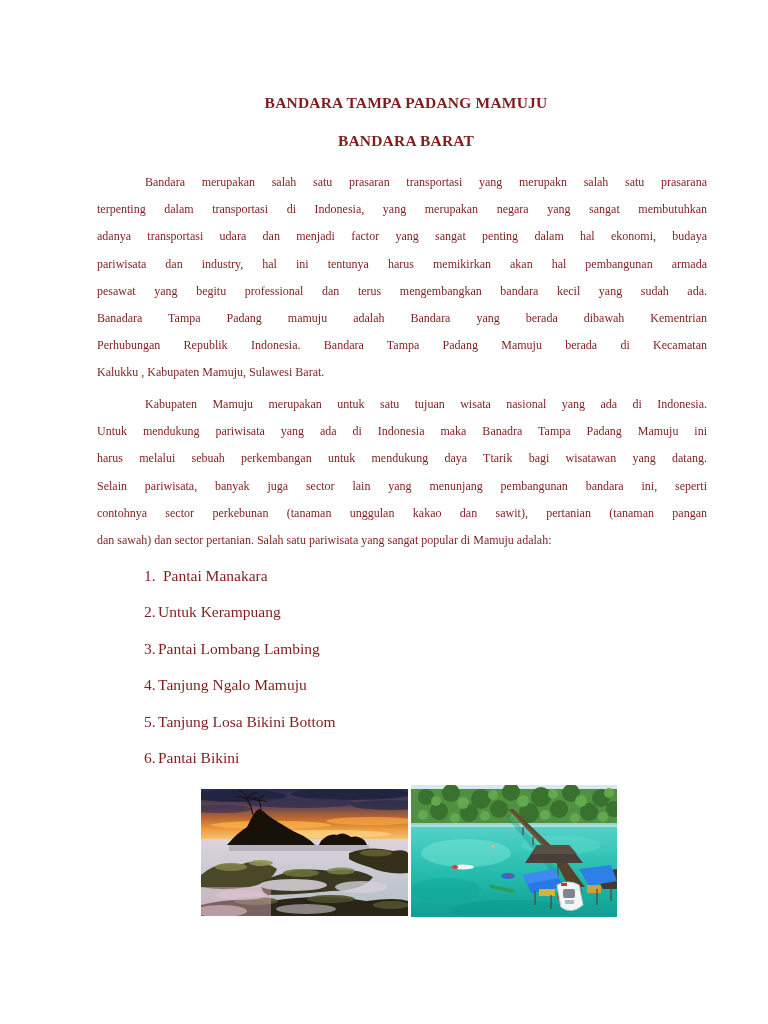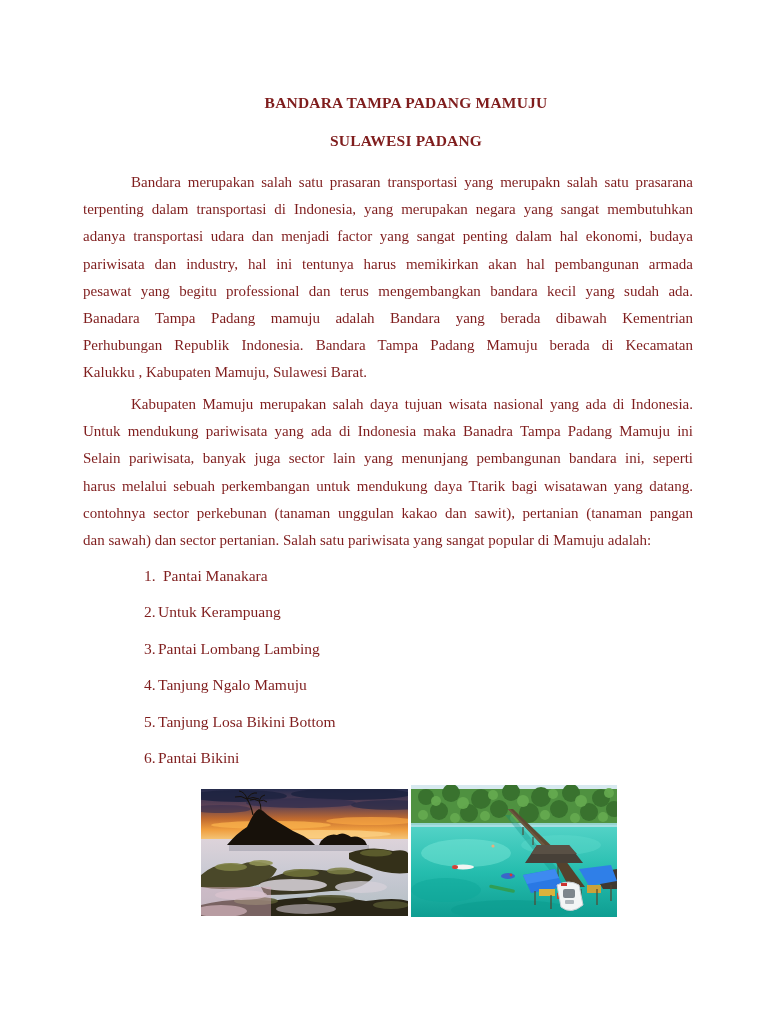--- a/index.html
+++ b/index.html
@@ -6,21 +6,21 @@
   .page{
     position:relative;width:768px;height:1024px;background:#ffffff;
     font-family:"Liberation Serif","DejaVu Serif",serif;color:#1c1c1c;overflow:hidden;
   }
   .heading{
     position:absolute;left:83px;width:610px;box-sizing:border-box;padding-left:36px;
     text-align:center;font-weight:bold;font-size:15.5px;letter-spacing:.2px;line-height:20px;
   }
   #doc-title{top:93px;}
   #doc-subtitle{top:131px;}
-  .para{position:absolute;left:83px;width:610px;font-size:15px;}
+  .para{position:absolute;left:97px;width:610px;font-size:12px;}
   #para-1{top:169px;}
   #para-2{top:391px;}
   .tline{
     line-height:27.2px;height:27.2px;
     text-align:justify;text-align-last:justify;text-justify:inter-word;
   }
   .tline.indent{text-indent:48px;}
   .tline.last{text-align-last:left;}
   #attractions-list{position:absolute;left:144px;top:562px;font-size:15.5px;}
   .list-item{height:27px;line-height:27px;margin-bottom:9.4px;}
@@ -30,37 +30,37 @@
   #photo-sunset{left:201px;top:789px;width:207px;height:127px;}
   #photo-jetty{left:411px;top:785px;width:206px;height:132px;}
   .photo svg{display:block;width:100%;height:100%;}
 </style>
 </head>
 <body>
 
 <div class="page" style="background: rgb(255, 255, 255); color: #7f1d1d;">
 
   <div class="heading" id="doc-title">BANDARA TAMPA PADANG MAMUJU</div>
-  <div class="heading" id="doc-subtitle">SULAWESI PADANG</div>
+  <div class="heading" id="doc-subtitle">BANDARA BARAT</div>
 
   <div class="para" id="para-1">
       <div class="tline indent">Bandara merupakan salah satu prasaran transportasi yang merupakn salah satu prasarana</div>
       <div class="tline">terpenting dalam transportasi di Indonesia, yang merupakan negara yang sangat membutuhkan</div>
       <div class="tline">adanya transportasi udara dan menjadi factor yang sangat penting dalam hal ekonomi, budaya</div>
       <div class="tline">pariwisata dan industry, hal ini tentunya harus memikirkan akan hal pembangunan armada</div>
       <div class="tline">pesawat yang begitu professional dan terus mengembangkan bandara kecil yang sudah ada.</div>
       <div class="tline">Banadara Tampa Padang mamuju adalah Bandara yang berada dibawah Kementrian</div>
       <div class="tline">Perhubungan Republik Indonesia. Bandara Tampa Padang Mamuju berada di Kecamatan</div>
       <div class="tline last">Kalukku , Kabupaten Mamuju, Sulawesi Barat.</div>
     </div>
   <div class="para" id="para-2">
-      <div class="tline indent">Kabupaten Mamuju merupakan salah daya tujuan wisata nasional yang ada di Indonesia.</div>
+      <div class="tline indent">Kabupaten Mamuju merupakan untuk satu tujuan wisata nasional yang ada di Indonesia.</div>
       <div class="tline">Untuk mendukung pariwisata yang ada di Indonesia maka Banadra Tampa Padang Mamuju ini</div>
+      <div class="tline">harus melalui sebuah perkembangan untuk mendukung daya Ttarik bagi wisatawan yang datang.</div>
       <div class="tline">Selain pariwisata, banyak juga sector lain yang menunjang pembangunan bandara ini, seperti</div>
-      <div class="tline">harus melalui sebuah perkembangan untuk mendukung daya Ttarik bagi wisatawan yang datang.</div>
       <div class="tline">contohnya sector perkebunan (tanaman unggulan kakao dan sawit), pertanian (tanaman pangan</div>
       <div class="tline last">dan sawah) dan sector pertanian. Salah satu pariwisata yang sangat popular di Mamuju adalah:</div>
     </div>
 
   <div id="attractions-list">
       <div class="list-item"><span class="num wide">1.</span><span>Pantai Manakara</span></div>
       <div class="list-item"><span class="num">2.</span><span>Untuk Kerampuang</span></div>
       <div class="list-item"><span class="num">3.</span><span>Pantai Lombang Lambing</span></div>
       <div class="list-item"><span class="num">4.</span><span>Tanjung Ngalo Mamuju</span></div>
       <div class="list-item"><span class="num">5.</span><span>Tanjung Losa Bikini Bottom</span></div>

